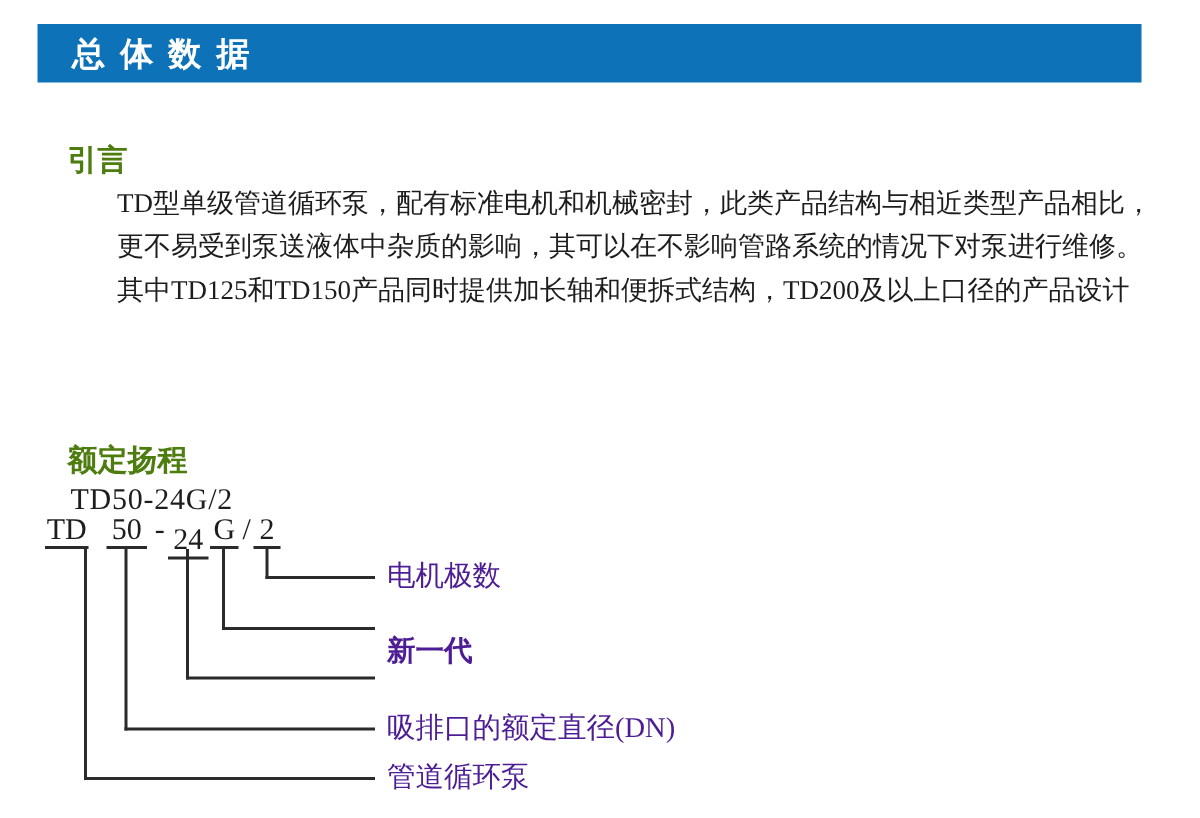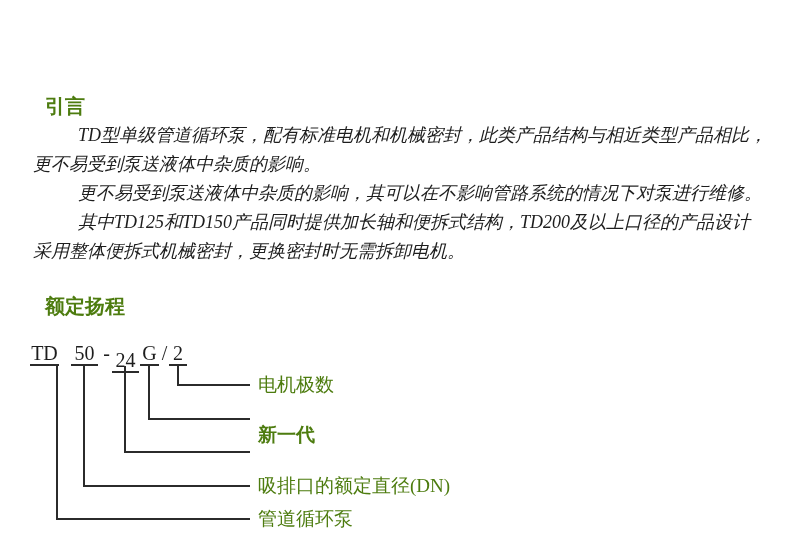--- a/index.html
+++ b/index.html
@@ -50,21 +50,20 @@
   .model-heading { top: 293px; }
   
   .intro-body {
     position: absolute;
     left: 33px;
     top: 121px;
     width: 745px;
     font-size: 18px;
     line-height: 29px;
     color: #1d1d1d;
-    font-style: italic;
   }
   .intro-line { white-space: nowrap; }
   .intro-line.indent { padding-left: 45px; }
   
   .model-example {
     position: absolute;
     left: 47px;
     top: 322px;
     font-size: 20px;
     letter-spacing: 0.5px;
@@ -92,39 +91,41 @@
     height: 2px;
     background: #2b2b2b;
   }
   
   .dlabel {
     position: absolute;
     left: 258px;
     font-size: 19px;
     line-height: 22px;
     white-space: nowrap;
-    color: #4d7c0f;
+    color: #4c1d95;
   }
 </style>
 </head>
 <body>
 
 <div class="page">
 
+  <div class="header-bar">
+    <div class="title">总 体 数 据</div>
+  </div>
 
   <div class="sec-heading intro-heading">引言</div>
   <div class="intro-body">
     <div class="intro-line indent">TD型单级管道循环泵，配有标准电机和机械密封，此类产品结构与相近类型产品相比，</div>
-    <div class="intro-line">更不易受到泵送液体中杂质的影响。</div>
     <div class="intro-line indent">更不易受到泵送液体中杂质的影响，其可以在不影响管路系统的情况下对泵进行维修。</div>
     <div class="intro-line indent">其中TD125和TD150产品同时提供加长轴和便拆式结构，TD200及以上口径的产品设计</div>
-    <div class="intro-line">采用整体便拆式机械密封，更换密封时无需拆卸电机。</div>
   </div>
 
   <div class="sec-heading model-heading">额定扬程</div>
+  <div class="model-example">TD50-24G/2</div>
 
   <span class="seg underlined" style="left:30px;  width:29px;">TD</span>
   <span class="seg underlined" style="left:71px;  width:27px;">50</span>
   <span class="seg" style="left:100px; width:13px;">-</span>
   <span class="seg underlined" style="left:112px; width:27px;margin-top:7px;">24</span>
   <span class="seg underlined" style="left:140px; width:19px;">G</span>
   <span class="seg" style="left:159px; width:11px;">/</span>
   <span class="seg underlined" style="left:169px; width:18px;">2</span>
 
   <div class="vline" style="left:56px;  top:366px; height:154px;"></div>

